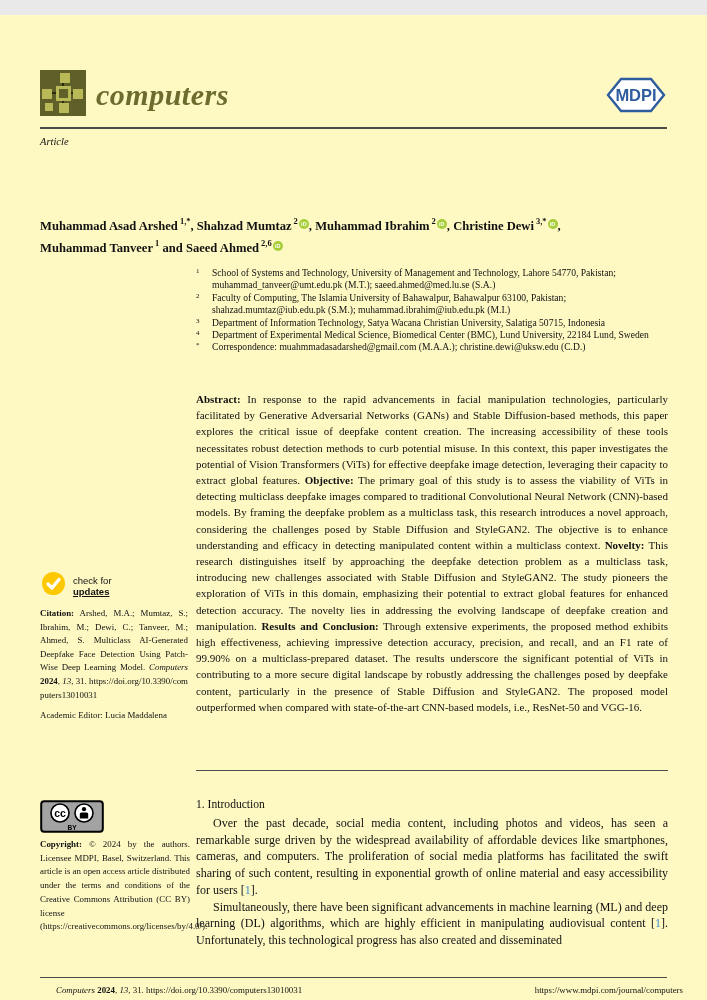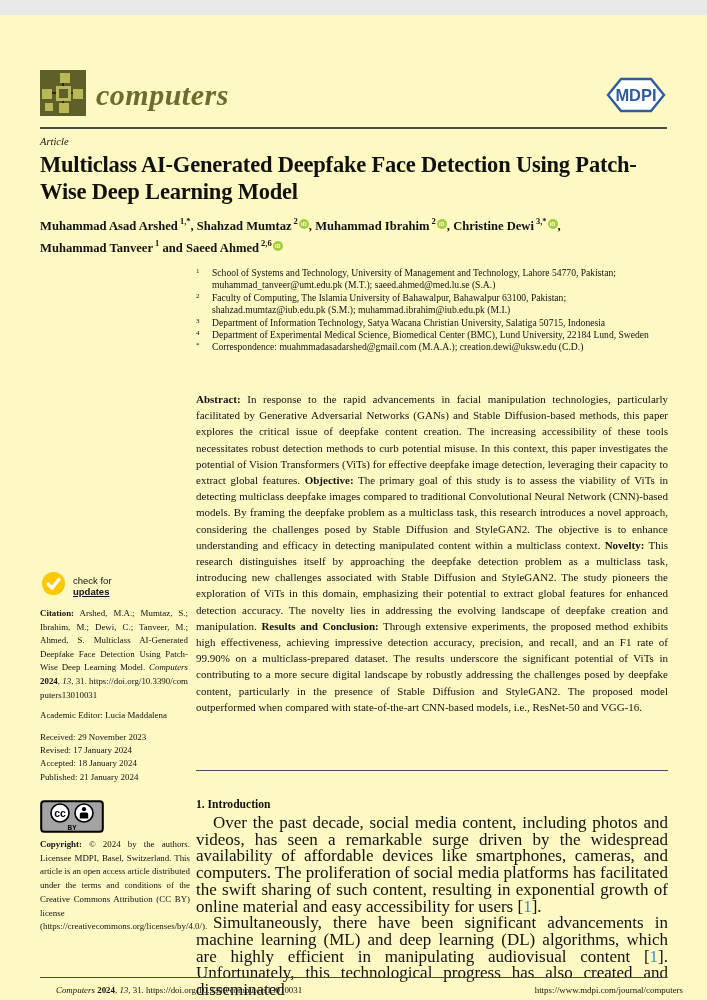--- a/index.html
+++ b/index.html
@@ -38,23 +38,23 @@
   .aff-text { flex:1;font-family:Liberation Serif, serif; }
 
   
   .abstract { position:absolute; left:196px; top:376px; width:472px;
               font-size:11px; line-height:16.2px; text-align:justify; }
   .keywords { position:absolute; left:196px; top:710px; width:472px;
               font-size:11px; line-height:16.2px; text-align:justify; }
   .col-rule { position:absolute; left:196px; top:755px; width:472px; height:1px; background:#4d4d4d; }
 
   
-  .intro-heading { position:absolute; left:196px; top:783px; font-size:11.6px; font-weight:bold; }
+  .intro-heading { position:absolute; left:196px; top:783px; font-size:11.6px; font-weight:normal; }
   .intro-body { position:absolute; left:196px; top:800px; width:472px;
-                font-size:17px; line-height:16.7px; text-align:justify; }
+                font-size:12px; line-height:16.7px; text-align:justify; }
   .intro-body p { text-indent:17px; }
   .ref-link { color:#3e8ed0; }
 
   
   .check-badge { position:absolute; left:40px; top:556px; display:flex; align-items:center; gap:6px; cursor:pointer; }
   .check-text { font-family:"Liberation Sans",sans-serif; font-size:9.5px; line-height:10.5px; color:#111; }
   .check-text .l2 { font-weight:bold;text-decoration:underline; }
   .citation { position:absolute; left:40px; top:592px; width:148px;
               font-size:8.9px; line-height:13.6px; text-align:justify; }
   .citation .doi-break { word-break:break-all; }
@@ -98,21 +98,20 @@
     <div class="mdpi-wrap">
       <svg width="62" height="38" viewBox="0 0 62 38">
         <polygon points="16,3 46,3 59,19 46,35 16,35 3,19" fill="#ffffff" stroke="#2f5c9e" stroke-width="2.4"></polygon>
         <text x="31" y="25" text-anchor="middle" font-family="Liberation Sans, sans-serif" font-size="16.5" font-weight="bold" fill="#2f5c9e">MDPI</text>
       </svg>
     </div>
   </div>
   <div class="header-rule"></div>
 
   <div class="article-type">Article</div>
-  <h1 class="title">Multiclass AI-Generated Deepfake Face Detection Using Patch-Wise Deep Learning Model</h1>
 
   <div class="authors">
     <div><span><span>Muhammad Asad Arshed</span><sup>1,*</sup><span>, </span></span><span><span>Shahzad Mumtaz</span><sup>2</sup><span class="orcid">iD</span><span>, </span></span><span><span>Muhammad Ibrahim</span><sup>2</sup><span class="orcid">iD</span><span>, </span></span><span><span>Christine Dewi</span><sup>3,*</sup><span class="orcid">iD</span><span>,</span></span></div>
     <div><span><span>Muhammad Tanveer</span><sup>1</sup><span> and </span></span><span><span>Saeed Ahmed</span><sup>2,6</sup><span class="orcid">iD</span></span></div>
   </div>
 
   <div class="affiliations">
     <div class="aff-row">
         <span class="aff-marker">1</span>
         <span class="aff-text">School of Systems and Technology, University of Management and Technology, Lahore 54770, Pakistan; muhammad_tanveer@umt.edu.pk (M.T.); saeed.ahmed@med.lu.se (S.A.)</span>
@@ -124,21 +123,21 @@
     <div class="aff-row">
         <span class="aff-marker">3</span>
         <span class="aff-text">Department of Information Technology, Satya Wacana Christian University, Salatiga 50715, Indonesia</span>
       </div>
     <div class="aff-row">
         <span class="aff-marker">4</span>
         <span class="aff-text">Department of Experimental Medical Science, Biomedical Center (BMC), Lund University, 22184 Lund, Sweden</span>
       </div>
     <div class="aff-row">
         <span class="aff-marker">*</span>
-        <span class="aff-text">Correspondence: muahmmadasadarshed@gmail.com (M.A.A.); creation.dewi@uksw.edu (C.D.)</span>
+        <span class="aff-text">Correspondence: muahmmadasadarshed@gmail.com (M.A.A.); christine.dewi@uksw.edu (C.D.)</span>
       </div>
   </div>
 
   <div class="abstract"><b>Abstract:</b><span> In response to the rapid advancements in facial manipulation technologies, particularly facilitated by Generative Adversarial Networks (GANs) and Stable Diffusion-based methods, this paper explores the critical issue of deepfake content creation. The increasing accessibility of these tools necessitates robust detection methods to curb potential misuse. In this context, this paper investigates the potential of Vision Transformers (ViTs) for effective deepfake image detection, leveraging their capacity to extract global features. </span><b>Objective:</b><span> The primary goal of this study is to assess the viability of ViTs in detecting multiclass deepfake images compared to traditional Convolutional Neural Network (CNN)-based models. By framing the deepfake problem as a multiclass task, this research introduces a novel approach, considering the challenges posed by Stable Diffusion and StyleGAN2. The objective is to enhance understanding and efficacy in detecting manipulated content within a multiclass context. </span><b>Novelty:</b><span> This research distinguishes itself by approaching the deepfake detection problem as a multiclass task, introducing new challenges associated with Stable Diffusion and StyleGAN2. The study pioneers the exploration of ViTs in this domain, emphasizing their potential to extract global features for enhanced detection accuracy. The novelty lies in addressing the evolving landscape of deepfake creation and manipulation. </span><b>Results and Conclusion:</b><span> Through extensive experiments, the proposed method exhibits high effectiveness, achieving impressive detection accuracy, precision, and recall, and an F1 rate of 99.90% on a multiclass-prepared dataset. The results underscore the significant potential of ViTs in contributing to a more secure digital landscape by robustly addressing the challenges posed by deepfake content, particularly in the presence of Stable Diffusion and StyleGAN2. The proposed model outperformed when compared with state-of-the-art CNN-based models, i.e., ResNet-50 and VGG-16.</span></div>
 
 
   <div class="col-rule"></div>
 
   <div class="intro-heading">1. Introduction</div>
   <div class="intro-body">
@@ -157,26 +156,20 @@
     <span class="check-text">
       <span class="l1">check for</span><br>
       <span class="l2">updates</span>
     </span>
   </div>
 
   <div class="citation"><b>Citation:</b><span> Arshed, M.A.; Mumtaz, S.; Ibrahim, M.; Dewi, C.; Tanveer, M.; Ahmed, S. Multiclass AI-Generated Deepfake Face Detection Using Patch-Wise Deep Learning Model. </span><span class="it">Computers</span><b> 2024</b><span>, </span><span class="it">13</span><span>, 31. </span><span class="doi-break">https://doi.org/10.3390/computers13010031</span></div>
 
   <div class="academic-editor">Academic Editor: Lucia Maddalena</div>
 
-  <div class="dates">
-    <div>Received: 29 November 2023</div>
-    <div>Revised: 17 January 2024</div>
-    <div>Accepted: 18 January 2024</div>
-    <div>Published: 21 January 2024</div>
-  </div>
 
   <div class="cc-badge">
     <svg width="64" height="33" viewBox="0 0 64 33">
       <rect x="1.2" y="1.2" width="61.6" height="30.6" rx="3" fill="#a3a3a3" stroke="#000000" stroke-width="2"></rect>
       <circle cx="20" cy="13" r="9" fill="#ffffff" stroke="#000000" stroke-width="1.6"></circle>
       <text x="20" y="17" text-anchor="middle" font-family="Liberation Sans, sans-serif" font-size="10.5" font-weight="bold" fill="#000">cc</text>
       <circle cx="44" cy="13" r="9" fill="#ffffff" stroke="#000000" stroke-width="1.6"></circle>
       <circle cx="44" cy="9.2" r="2.1" fill="#000"></circle>
       <path d="M39.8 18.5 v-4.4 a1.6 1.6 0 0 1 1.6-1.6 h5.2 a1.6 1.6 0 0 1 1.6 1.6 v4.4 z" fill="#000"></path>
       <text x="32" y="30" text-anchor="middle" font-family="Liberation Sans, sans-serif" font-size="6.5" font-weight="bold" fill="#000">BY</text>

